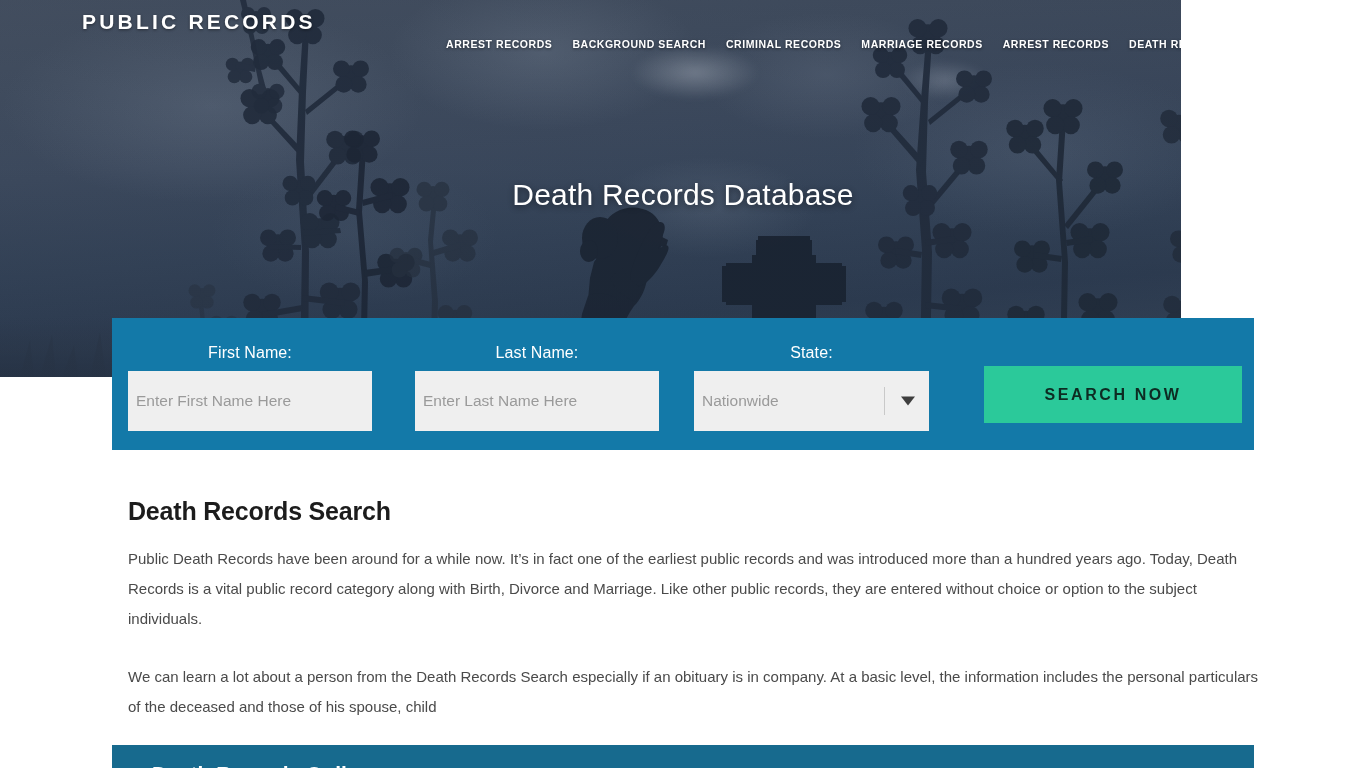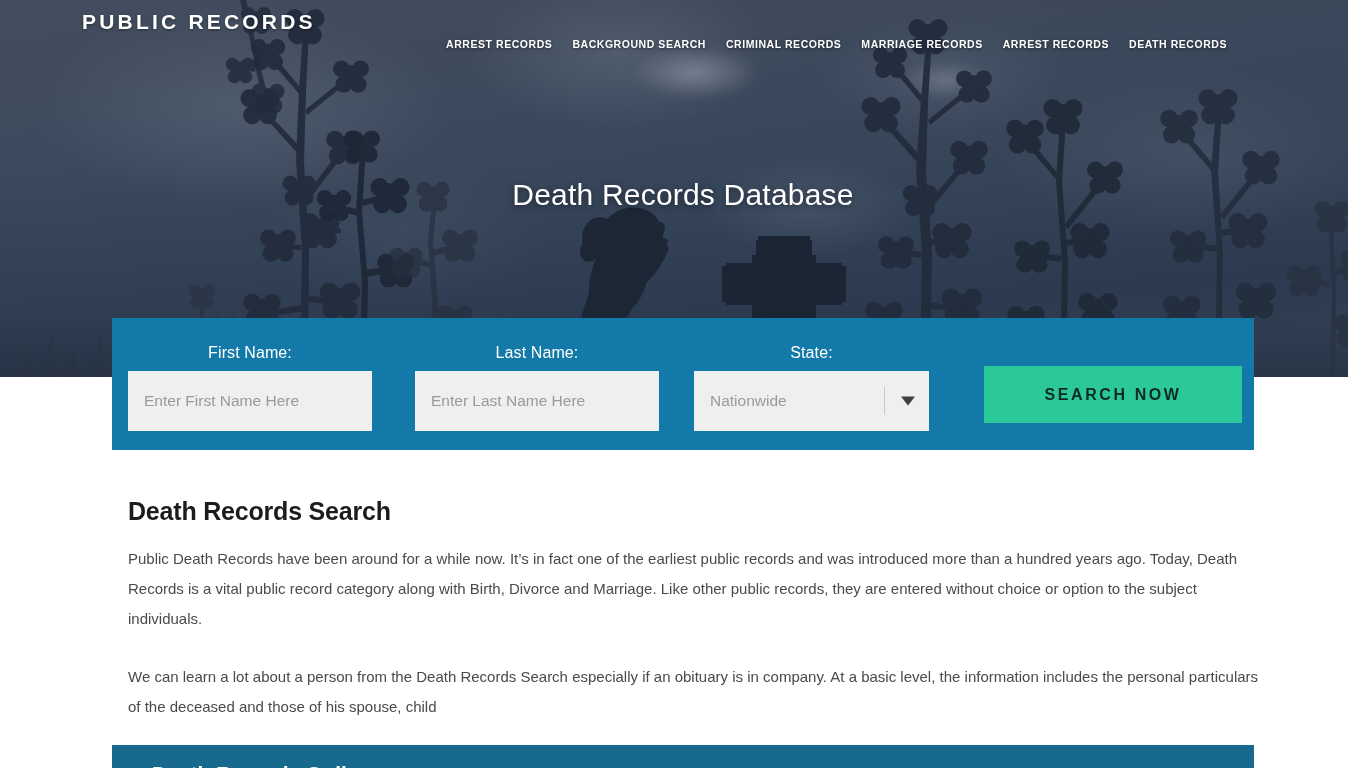--- a/index.html
+++ b/index.html
@@ -6,21 +6,21 @@
   html, body {
     width: 1366px; height: 768px;
     overflow: hidden;
     background: #ffffff;
     font-family: "Liberation Sans", sans-serif;
   }
 
   
   .hero {
     position: relative;
-    width: 1348px;
+    width: 1181px;
     height: 377px;
     overflow: hidden;
     background: linear-gradient(175deg, #4a5566 0%, #445062 18%, #3d4a5e 38%, #354459 58%, #2e3d52 78%, #39485c 100%);
   }
   .hero-sky {
     position: absolute; inset: 0;
     background:
       radial-gradient(ellipse 300px 140px at 18% 28%, rgba(125,138,156,0.30), rgba(125,138,156,0) 70%),
       radial-gradient(ellipse 220px 110px at 46% 14%, rgba(150,163,180,0.26), rgba(150,163,180,0) 70%),
       radial-gradient(ellipse 180px 90px at 70% 20%, rgba(140,152,170,0.20), rgba(140,152,170,0) 70%),
@@ -110,21 +110,21 @@
     font-weight: 400;
     text-align: center;
     padding-top: 26px;
     padding-bottom: 9px;
     letter-spacing: 0.1px;
   }
   .field-box {
     height: 60px;
     background: #efefef;
     display: flex; align-items: center;
-    padding-left: 16px;
+    padding-left: 8px;
   }
   .field-ph {
     color: #9a9a9a;
     font-size: 15.5px;
     font-weight: 400;
   }
   .f-first { left: 16px; width: 244px; }
   .f-last  { left: 303px; width: 244px; }
   .f-state { left: 582px; width: 235px; }
 

